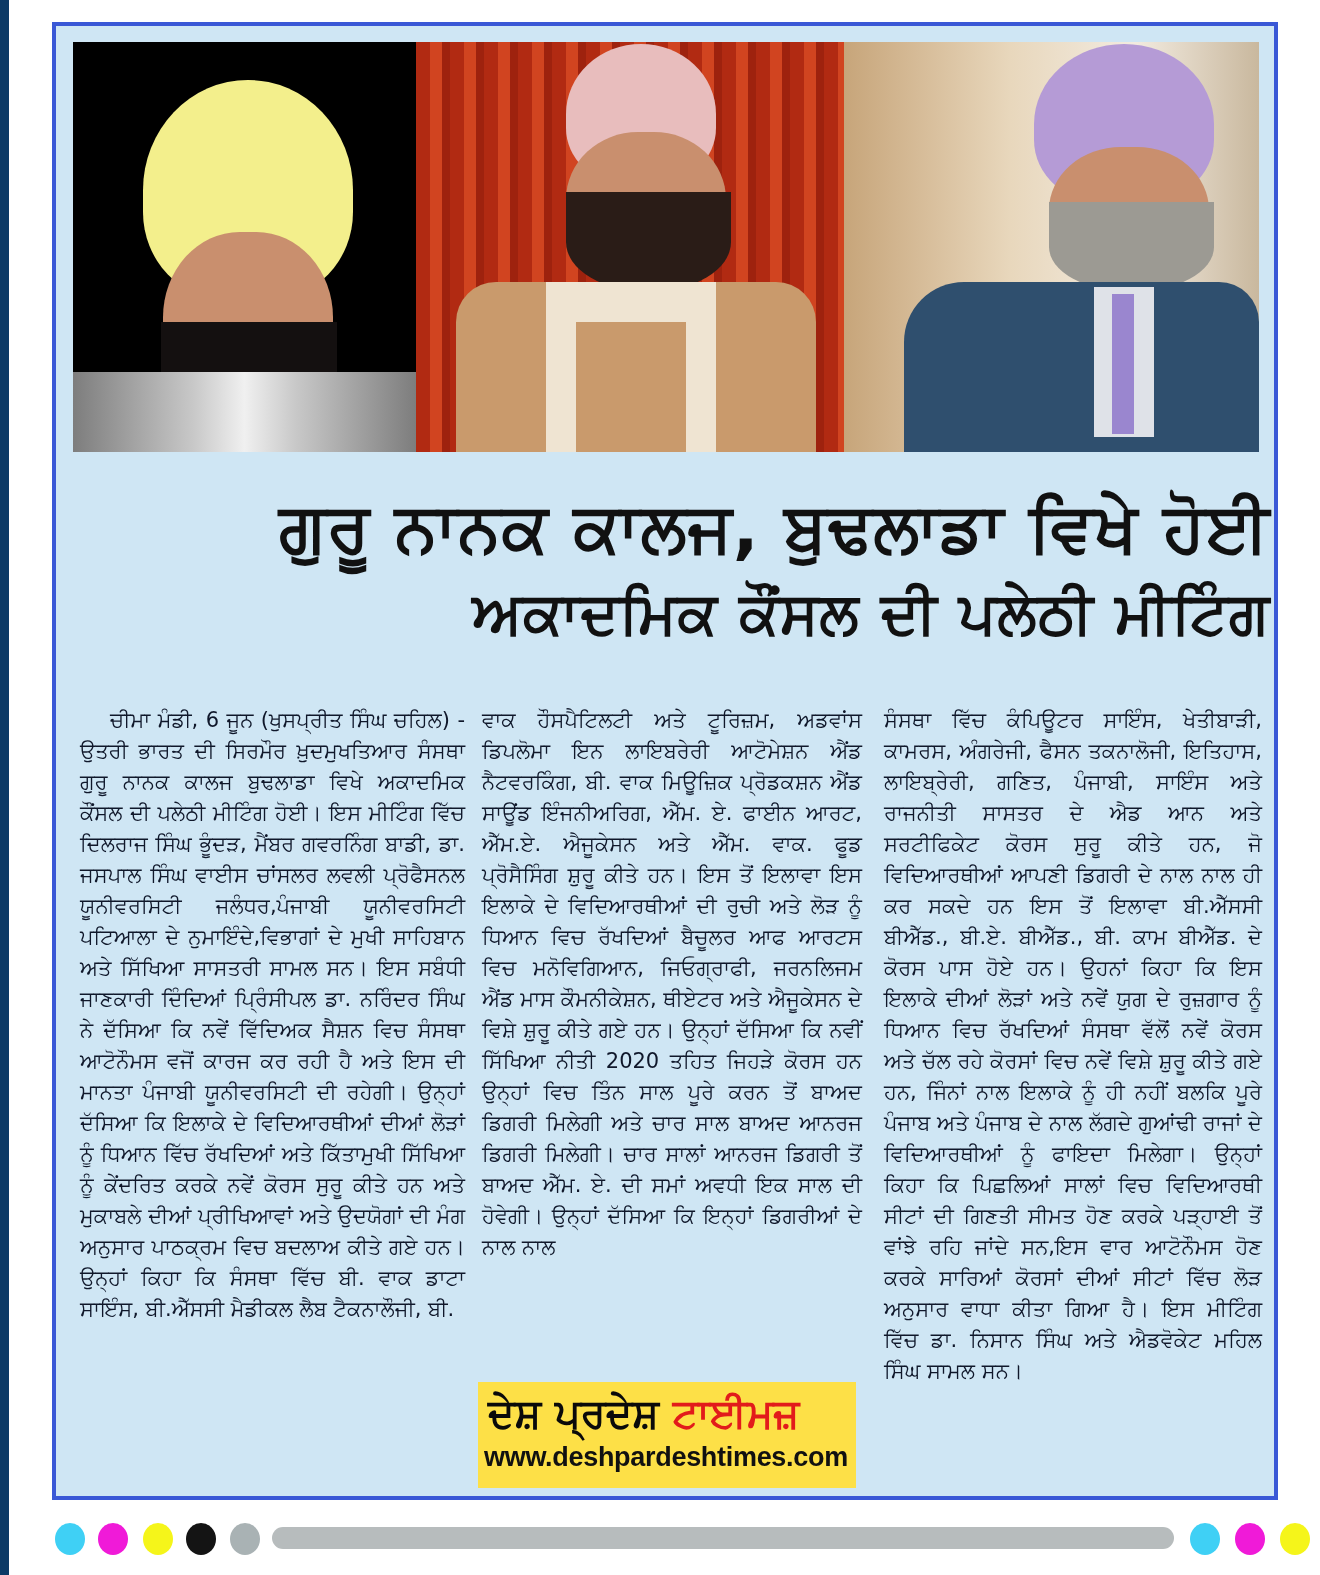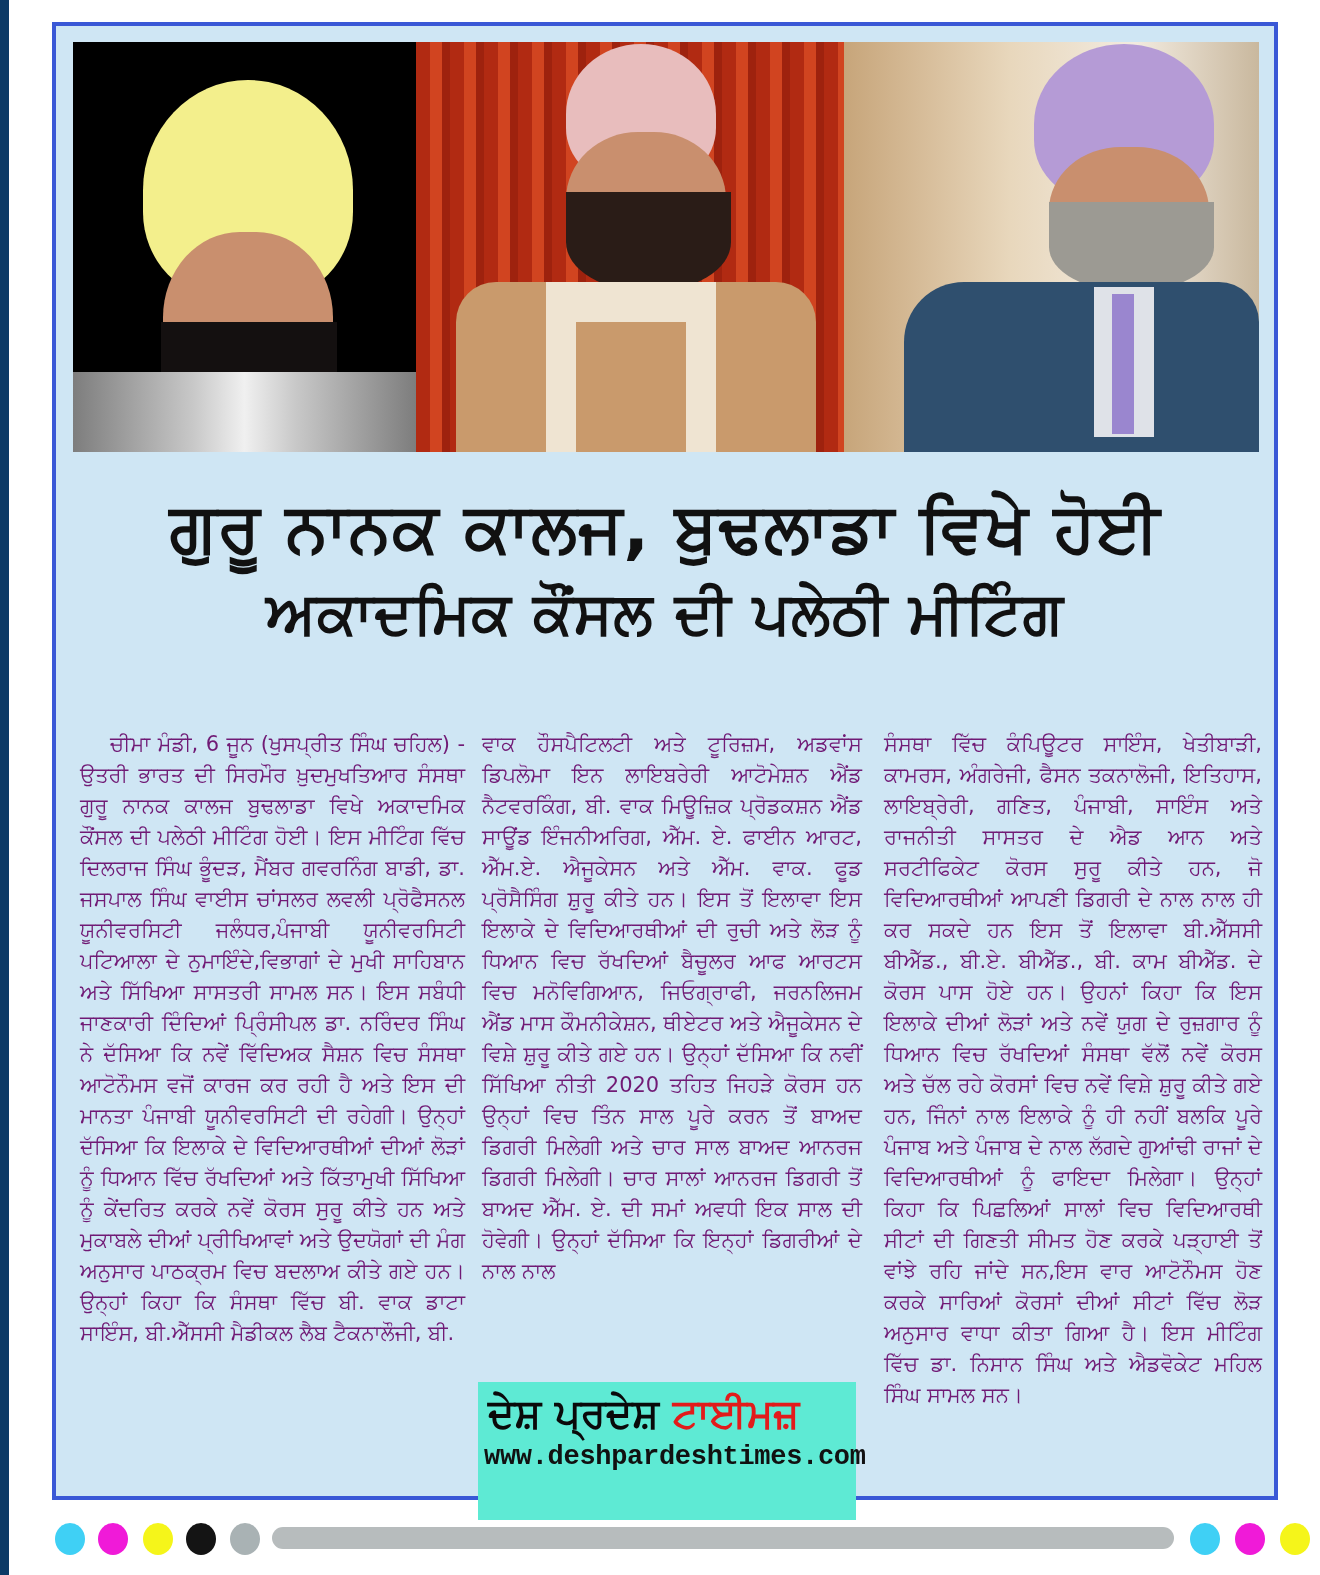--- a/index.html
+++ b/index.html
@@ -11,34 +11,34 @@
   .photos { position:absolute; left:73px; top:42px; width:1186px; height:410px; display:flex; }
   .photo { height:410px; position:relative; overflow:hidden; }
   .p1 { width:343px; background:#000; }
   .p2 { width:428px; background:repeating-linear-gradient(90deg,#b12a12 0 14px,#d14420 14px 26px,#9e220e 26px 34px); }
   .p3 { width:415px; background:linear-gradient(90deg,#c7a57a,#e8d7bc 40%,#f2ebe0 70%,#c9b89e); }
   .turban { position:absolute; border-radius:50% 50% 40% 40%; }
   .face { position:absolute; border-radius:45%; background:#c98f6e; }
   .beard { position:absolute; border-radius:0 0 50% 50%; }
   .suit { position:absolute; }
 
-  .headline { position:absolute; left:60px; top:488px; width:1210px; text-align:center; font-family:"DejaVu Sans", sans-serif; font-weight:900; color:#111; }
+  .headline { position:absolute; left:60px; top:488px; width:1210px; text-align:right; font-family:"DejaVu Sans", sans-serif; font-weight:900; color:#111; }
   .headline .l1 { font-size:68px; line-height:80px; letter-spacing:1px; }
   .headline .l2 { font-size:58px; line-height:90px; letter-spacing:1px; }
 
-  .col { position:absolute; top:729px; font-size:21px; line-height:31px; color:#701a75; text-align:justify; }
+  .col { position:absolute; top:705px; font-size:21px; line-height:31px; color:#0f172a; text-align:justify; }
   .c1 { left:80px; width:385px; text-indent:30px; }
   .c2 { left:482px; width:380px; }
   .c3 { left:884px; width:378px; }
 
-  .logo { position:absolute; left:478px; top:1382px; width:378px; height:138px; background:#5eead4; }
+  .logo { position:absolute; left:478px; top:1382px; width:378px; height:106px; background:#fde047; }
   .logo-title { position:absolute; left:10px; top:6px; font-size:40px; font-weight:900; line-height:50px; white-space:nowrap; }
   .logo-black { color:#0a0a0a; }
   .logo-red { color:#e21b1b; }
-  .logo-url { position:absolute; left:6px; top:60px; font-family:Liberation Mono, monospace; font-size:27px; font-weight:bold; color:#111; letter-spacing:-0.3px; }
+  .logo-url { position:absolute; left:6px; top:60px; font-family:Liberation Sans, sans-serif; font-size:27px; font-weight:bold; color:#111; letter-spacing:-0.3px; }
 
   .reg-bar { position:absolute; top:1515px; left:0; width:1320px; height:50px; }
   .dot { position:absolute; width:30px; height:32px; border-radius:50%; top:8px; }
   .bar { position:absolute; left:272px; top:12px; width:902px; height:22px; border-radius:11px; background:#b7bcbd; }
 </style>
 </head>
 <body>
 
 <div class="left-strip"></div>
 <div class="right-edge">

